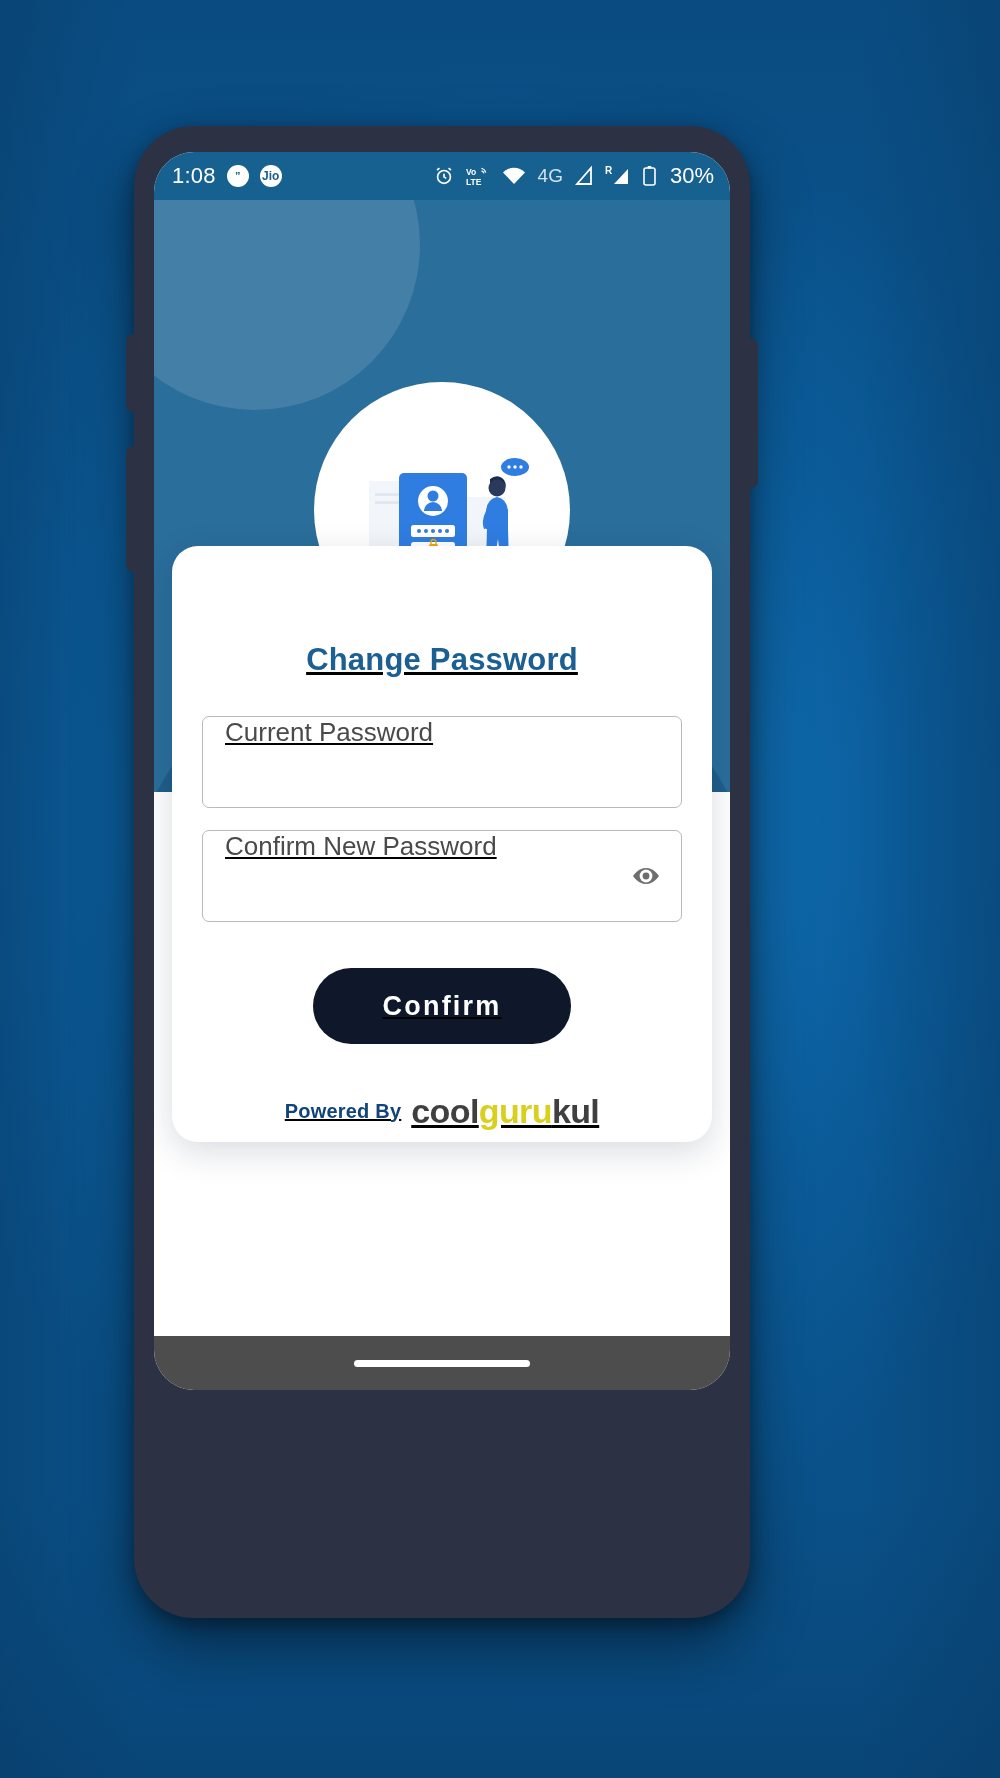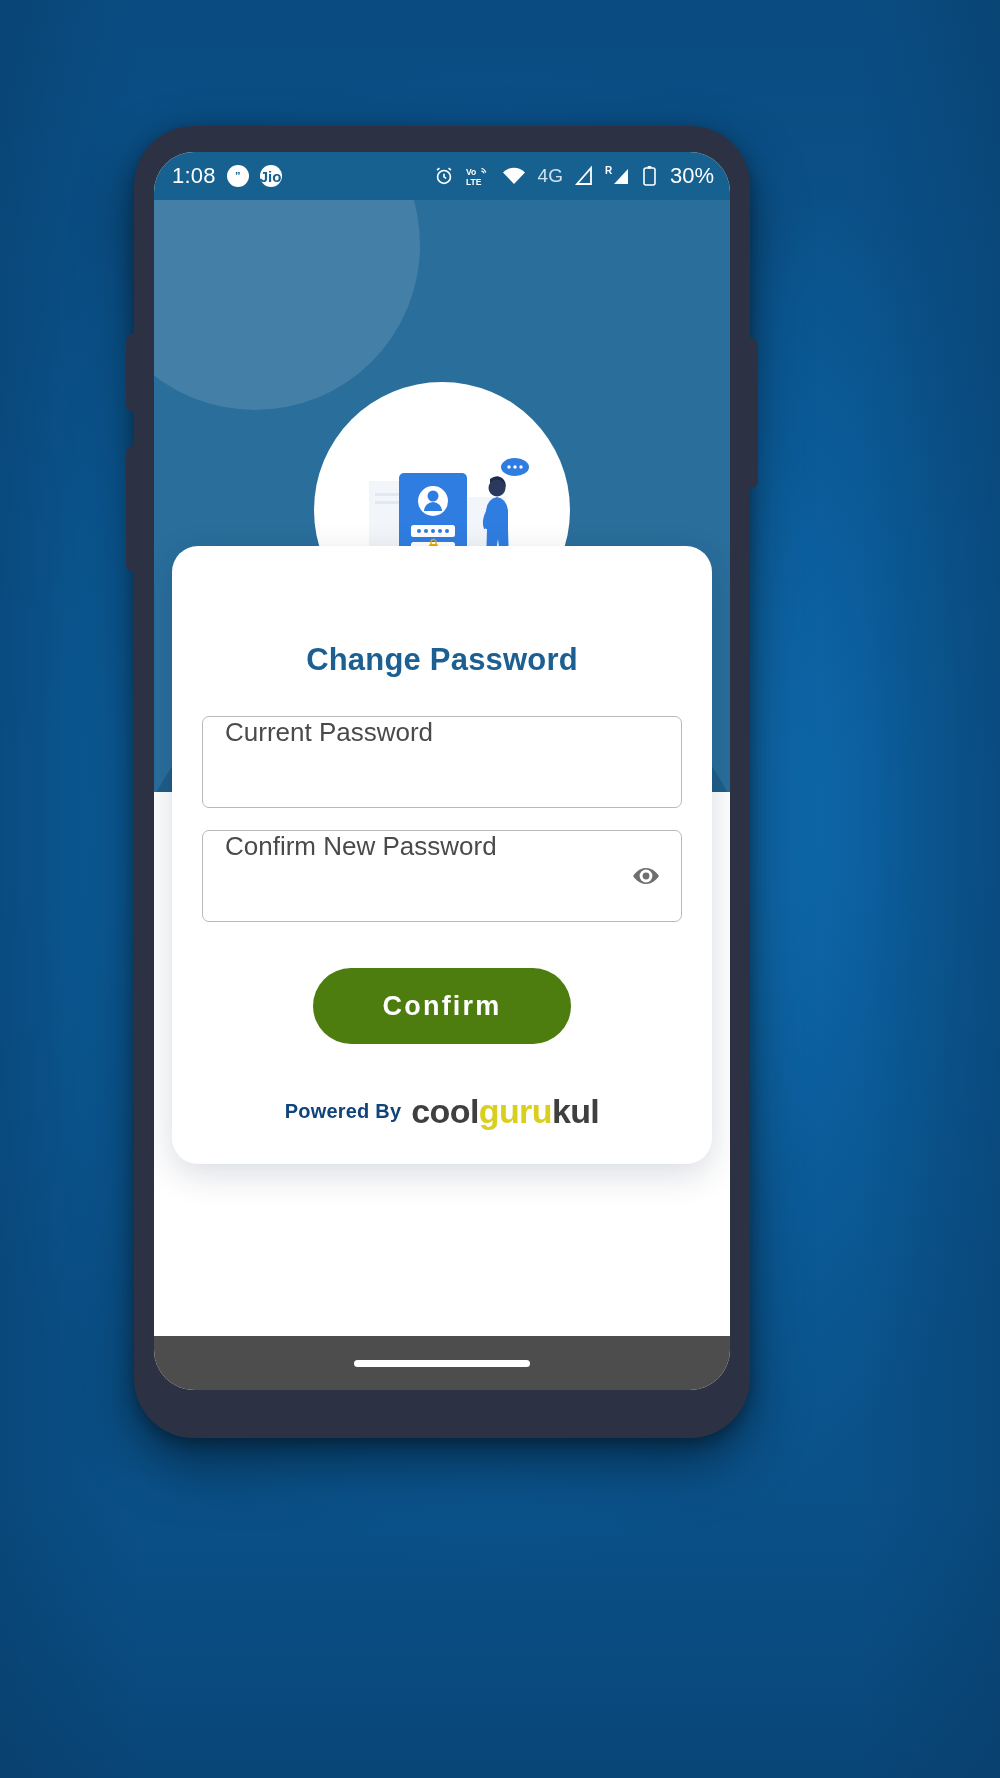--- a/index.html
+++ b/index.html
@@ -27,21 +27,21 @@
     content:"";
     position:absolute; inset:0;
     background: linear-gradient(90deg, rgba(8,58,100,.40) 0%, rgba(8,58,100,0) 14%, rgba(8,58,100,0) 86%, rgba(8,58,100,.40) 100%);
     pointer-events:none;
   }
 
   
   #phone {
     position:absolute;
     left:134px; top:126px;
-    width:616px; height:1312px;
+    width:616px; height:1492px;
     background:#2c3243;
     border-radius:60px;
     box-shadow: 0 26px 60px rgba(0,0,0,.45), 0 6px 18px rgba(0,0,0,.35);
     z-index:3;
   }
   .side-btn{
     position:absolute;
     background:#2c3243;
     border-radius:6px;
     z-index:2;
@@ -119,22 +119,23 @@
   #illus-circle svg{ width:190px; height:150px; display:block; margin-top:8px;}
 
   
   #card{
     position:absolute;
     left:18px; right:18px; top:346px;
     background:#ffffff;
     border-radius:26px;
     box-shadow: 0 10px 34px rgba(10,40,70,.16);
     z-index:5;
-    padding: 96px 30px 36px 30px;
+    padding: 96px 30px 14px 30px;
     box-sizing:border-box;
+    text-decoration:underline;
   }
   #title{
     text-align:center;
     color:#1c5f92;
     font-size:31px;
     margin:0 0 38px 0;
     letter-spacing:.2px;
   }
   .field{
     position:relative;
@@ -155,21 +156,21 @@
     position:absolute; right:20px; top:50%;
     transform:translateY(-50%);
     width:30px;height:30px;
     display:flex;align-items:center;justify-content:center;
   }
   #confirm-wrap{ display:flex; justify-content:center; margin-top:46px;}
   #confirm-btn{
     width:258px; height:76px;
     border:none;
     border-radius:38px;
-    background:#4d7c0f;
+    background:#0f172a;
     color:#ffffff;
     font-size:27px;
     font-weight:bold;
     letter-spacing:2.2px;
     font-family:"Liberation Sans",sans-serif;
     cursor:pointer;
   }
   #powered{
     margin-top:50px;
     display:flex; align-items:center; justify-content:center; gap:10px;
@@ -203,21 +204,21 @@
     <div class="side-btn" id="btn-power"></div>
     <div class="side-btn" id="btn-volup"></div>
     <div class="side-btn" id="btn-right"></div>
 
     <div id="screen">
 
       <div id="statusbar">
         <div id="sb-left">
           <span id="sb-time">1:08</span>
           <span class="sb-badge">”</span>
-          <span class="sb-badge" style="font-size:15px;">Jio</span>
+          <span class="sb-badge" style="font-size:12px;">Jio</span>
         </div>
         <div id="sb-right">
           <span class="sb-ic">
             <svg width="22" height="22" viewBox="0 0 24 24" fill="none" stroke="#fff" stroke-width="1.8">
               <circle cx="12" cy="13" r="7"></circle>
                 <path d="M12 9.5V13l2.4 1.6"></path>
               <path d="M4.4 5.6 7 3.4"></path>
                 <path d="M19.6 5.6 17 3.4"></path>
             </svg>
           </span>

